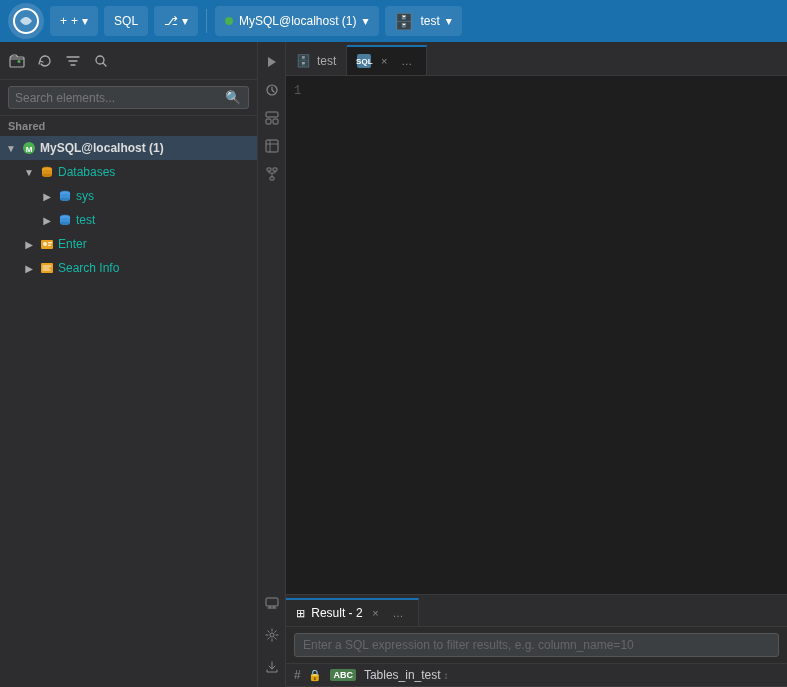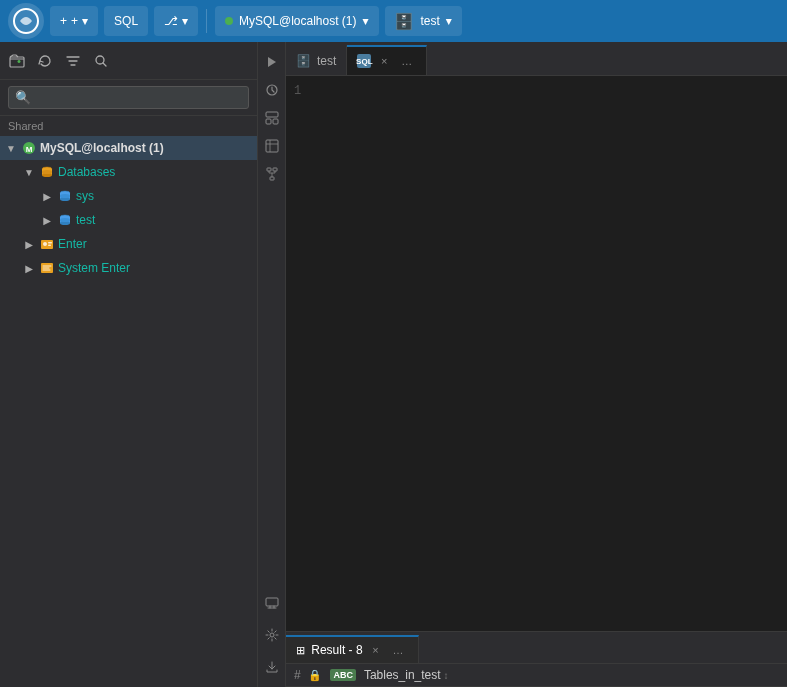--- a/index.html
+++ b/index.html
@@ -101,21 +101,21 @@
       color: #ccc;
       font-size: 12px;
       width: 100%;
       outline: none;
     }
     .search-input::placeholder { color: #777; }
     .shared-label {
       padding: 4px 8px 2px;
       font-size: 11px;
       color: #888;
-      font-weight: 400;
+      font-weight: 700;
       text-transform: none;
     }
     .tree-area {
       flex: 1;
       overflow-y: auto;
       padding: 2px 0;
     }
     .tree-item {
       display: flex;
       align-items: center;
@@ -379,20 +379,21 @@
       <button class="sidebar-tool-btn" title="Search">
         <svg width="16" height="16" viewBox="0 0 16 16" fill="none">
           <circle cx="7" cy="7" r="4" stroke="#aaa" stroke-width="1.3" fill="none"></circle>
           <path d="M10 10l3 3" stroke="#aaa" stroke-width="1.3" stroke-linecap="round"></path>
         </svg>
       </button>
     </div>
 
     <div class="search-bar">
       <div class="search-input-wrap">
+        <input class="search-input" type="text" placeholder="Search elements..." style="">
         <span style="color:#666; font-size:13px;">🔍</span>
       </div>
     </div>
 
     <div class="shared-label">Shared</div>
 
     <div class="tree-area">
 
       <div class="tree-item selected" style="padding-left: 4px;">
         <span class="tree-caret">▼</span>
@@ -461,21 +462,21 @@
       </div>
 
       <div class="tree-item" style="padding-left: 22px;">
         <span class="tree-caret">▶</span>
         <span class="tree-icon">
           <svg width="14" height="14" viewBox="0 0 14 14">
             <rect x="1" y="2" width="12" height="10" rx="1" fill="#e8a020"></rect>
             <path d="M3 5h8M3 7h6M3 9h7" stroke="#fff" stroke-width="1" opacity="0.8" stroke-linecap="round"></path>
           </svg>
         </span>
-        <span class="tree-label">System Enter</span>
+        <span class="tree-label">Search Info</span>
       </div>
 
     </div>
   </div>
 
   <div class="icon-bar">
     <button class="icon-bar-btn" title="Run">
       <svg width="14" height="14" viewBox="0 0 14 14" fill="none">
         <polygon points="3,2 11,7 3,12" fill="#888"></polygon>
       </svg>
@@ -547,26 +548,29 @@
 
     <div class="editor-content">
       <span class="line-number">1</span>
     </div>
 
     <div class="result-panel">
 
       <div class="result-tabs">
         <div class="result-tab active">
           <span style="font-size:11px;">⊞</span>
-          <span>Result - 8</span>
+          <span>Result - 2</span>
           <button class="tab-close">×</button>
           <span class="tab-more">…</span>
         </div>
       </div>
 
+      <div class="result-filter">
+        <input type="text" placeholder="Enter a SQL expression to filter results, e.g. column_name=10" style="">
+      </div>
 
       <div class="result-table-header">
         <span class="col-hash">#</span>
         <span style="font-size:11px; color:#c8a020;">🔒</span>
         <span class="col-abc">ABC</span>
         <span class="col-name">
           <span>Tables_in_test</span>
           <span class="sort-icon">↕</span>
         </span>
       </div>

